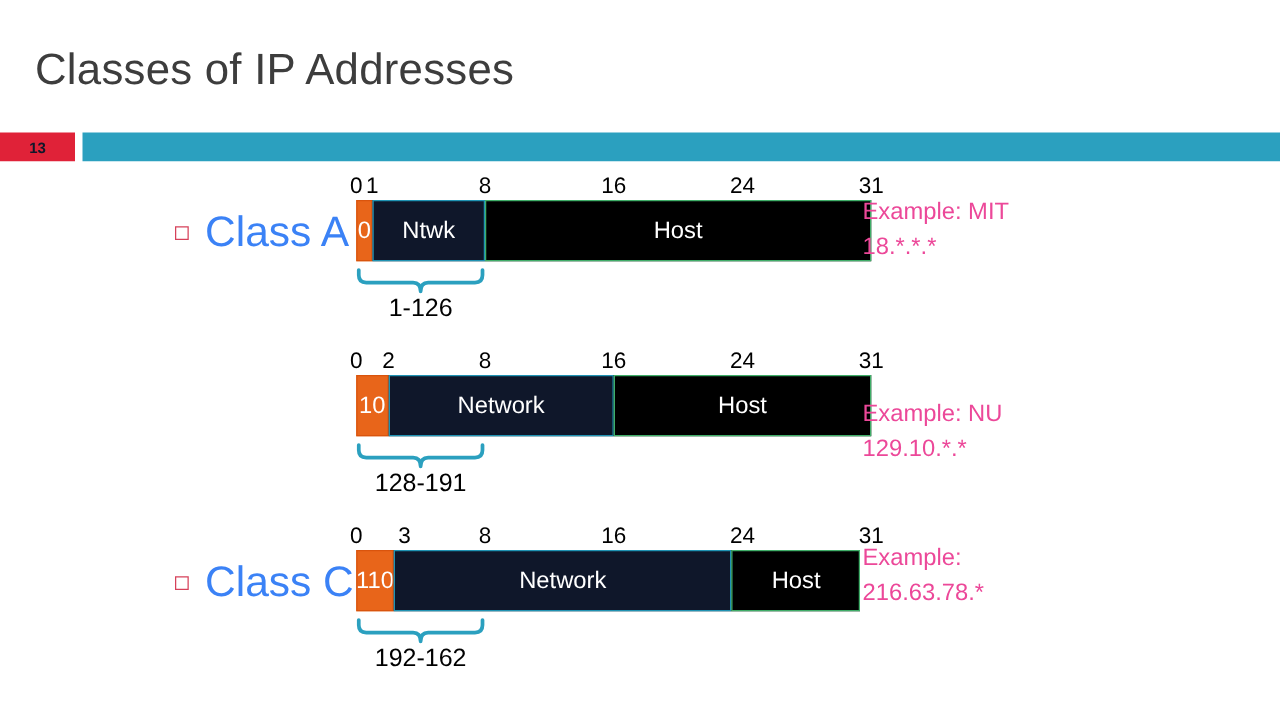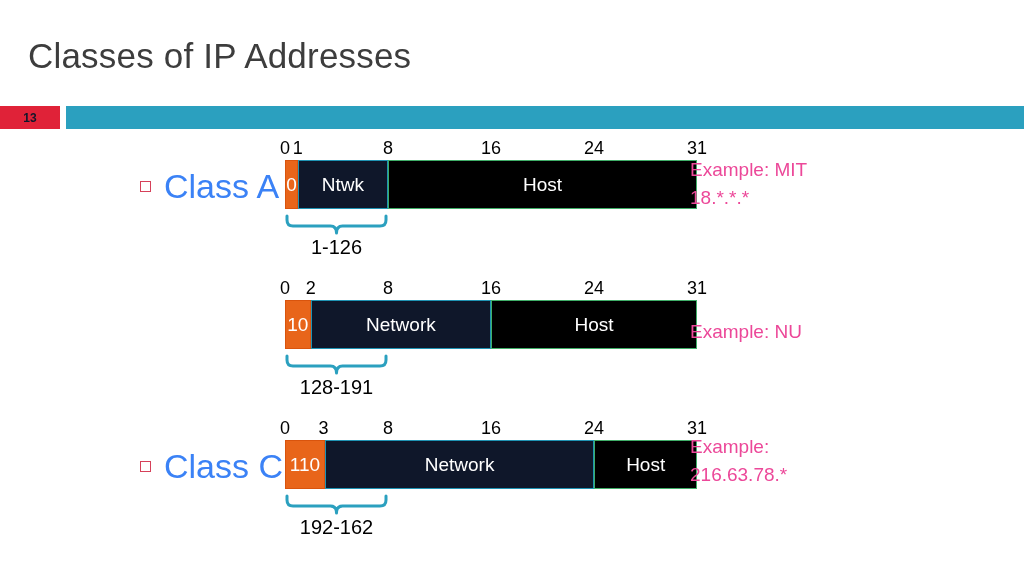--- a/index.html
+++ b/index.html
@@ -172,39 +172,40 @@
           <div class="seg blue" style="width: 180.25px;">Network</div>
           <div class="seg green" style="width: 206px;">Host</div>
         </div>
       <div class="brace" style="left: 0px; width: 103px;"><svg width="103" height="26" viewBox="0 0 103 26">
             <path d="M 2,2 L 2,6 Q 2,12 8,12 L 45.5,12 Q 51.5,12 51.5,19 M 51.5,19 Q 51.5,12 57.5,12 L 95,12 Q 101,12 101,6 L 101,2" fill="none" stroke="#2ba0bf" stroke-width="3" stroke-linecap="round"></path>
           </svg></div>
       <div class="range" style="left: 51.5px;">128-191</div>
     </div>
     <div class="example" id="ex-b">
       <span class="ln">Example: NU</span>
+      <span class="ln">129.10.*.*</span>
     </div>
   </div>
 
   <div class="row" id="row-c">
     <div class="bullet-wrap">
       <span class="bullet"></span>
       <span class="class-label">Class C</span>
     </div>
     <div class="bar-area">
       <div class="ticks">
           <span class="tick" style="left: 0px;">0</span>
           <span class="tick" style="left: 38.625px;">3</span>
           <span class="tick" style="left: 103px;">8</span>
           <span class="tick" style="left: 206px;">16</span>
           <span class="tick" style="left: 309px;">24</span>
           <span class="tick" style="left: 412px;">31</span>
         </div>
       <div class="bar">
-          <div class="seg orange" style="width: 40px;">110</div>
+          <div class="seg orange" style="width: 30px;">110</div>
           <div class="seg blue" style="width: 270.375px;">Network</div>
           <div class="seg green" style="width: 103px;">Host</div>
         </div>
       <div class="brace" style="left: 0px; width: 103px;"><svg width="103" height="26" viewBox="0 0 103 26">
             <path d="M 2,2 L 2,6 Q 2,12 8,12 L 45.5,12 Q 51.5,12 51.5,19 M 51.5,19 Q 51.5,12 57.5,12 L 95,12 Q 101,12 101,6 L 101,2" fill="none" stroke="#2ba0bf" stroke-width="3" stroke-linecap="round"></path>
           </svg></div>
       <div class="range" style="left: 51.5px;">192-162</div>
     </div>
     <div class="example" id="ex-c">
       <span class="ln">Example:</span>

